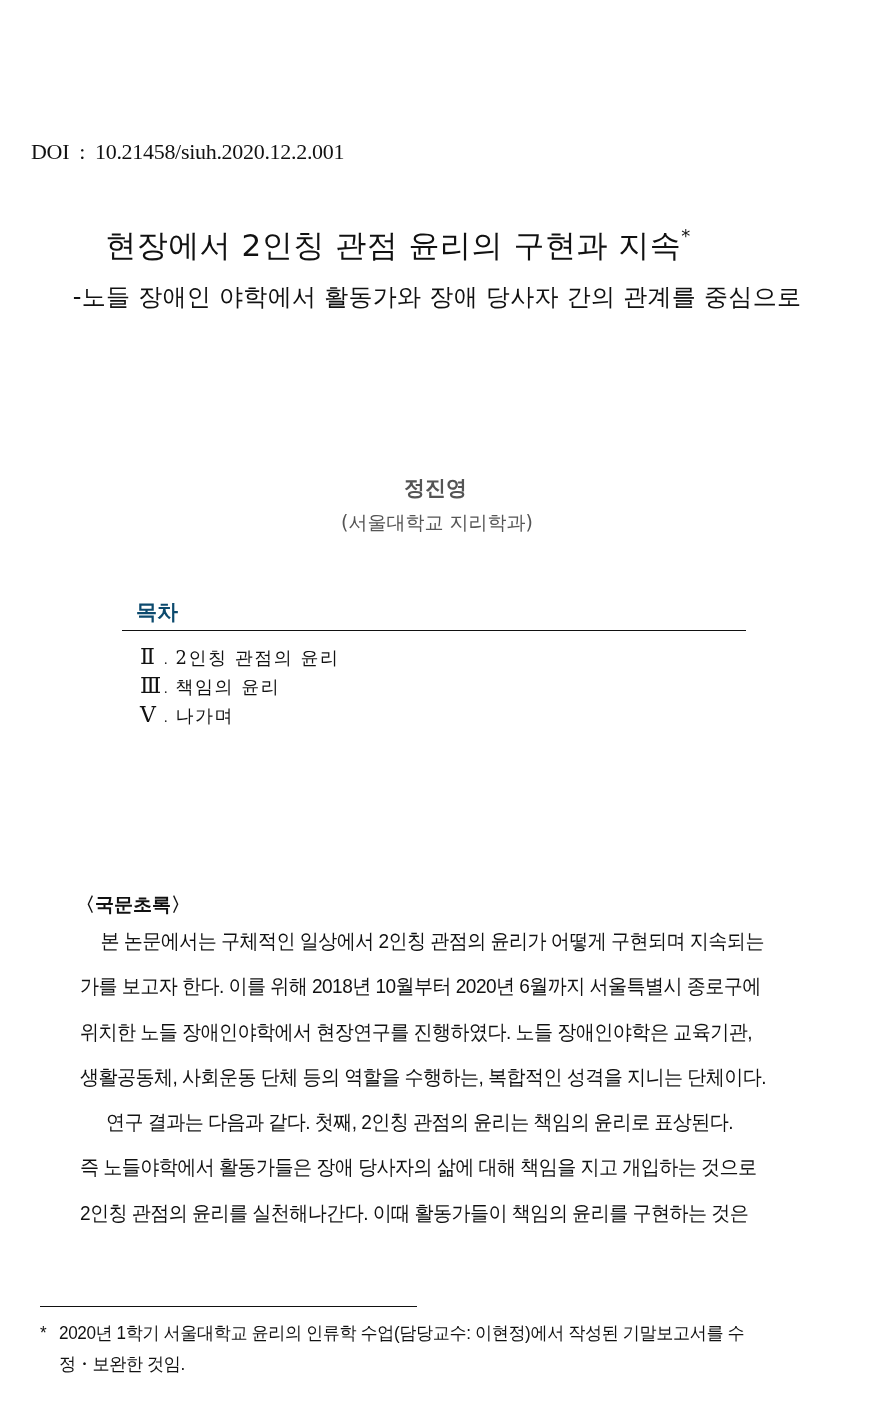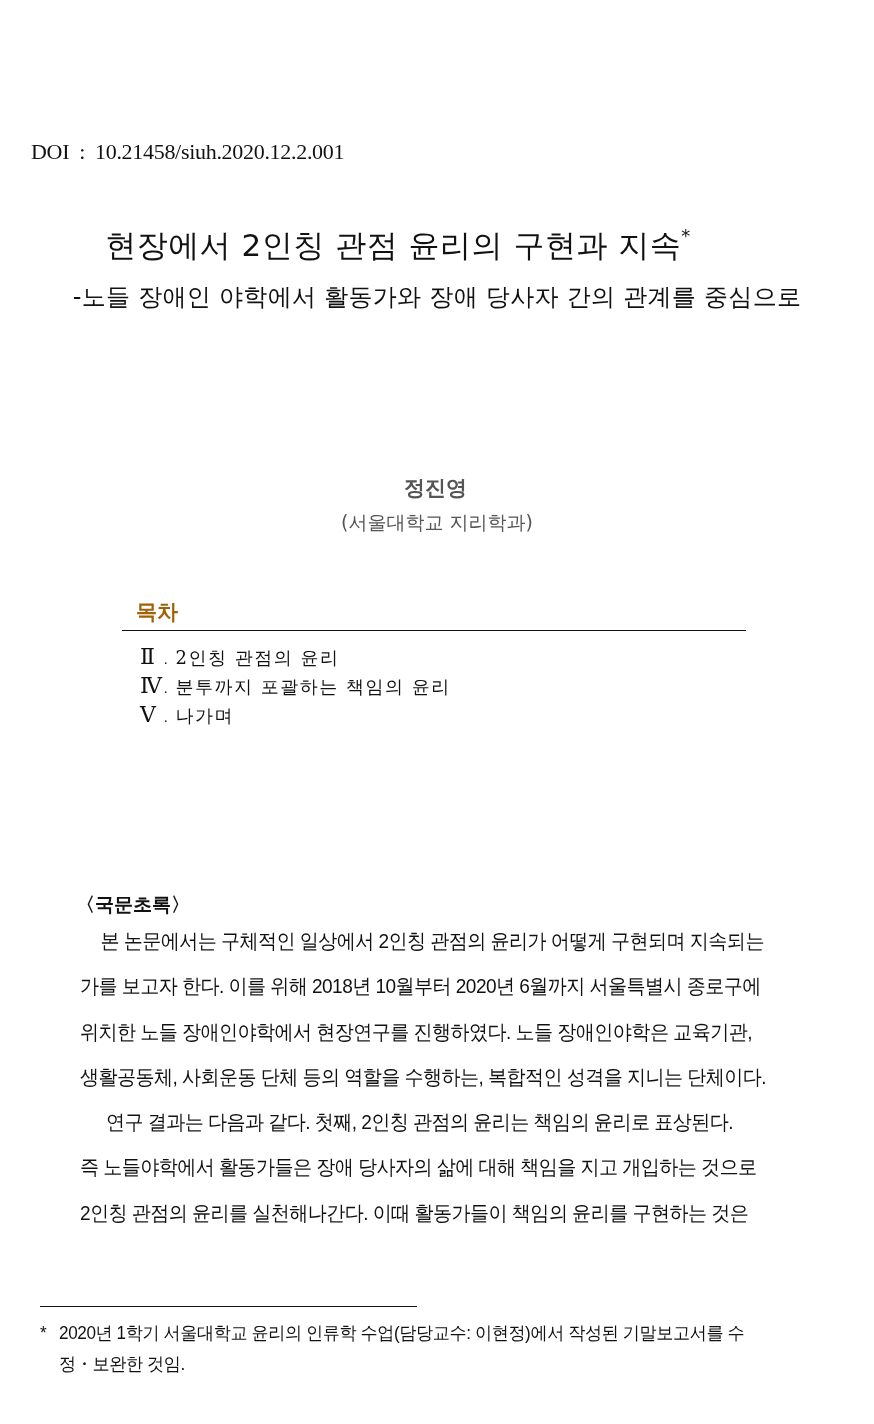--- a/index.html
+++ b/index.html
@@ -75,21 +75,21 @@
       font-size: 19px;
       color: #555;
     }
     .toc-title {
       position: absolute;
       left: 136px;
       top: 598px;
       font-family: "DejaVu Sans", "Liberation Sans", sans-serif;
       font-weight: bold;
       font-size: 21px;
-      color: #a16207;
+      color: #0c4a6e;
     }
     .toc-rule {
       position: absolute;
       left: 122px;
       top: 630px;
       width: 624px;
       height: 0;
       border-top: 1.5px solid #111;
     }
     .toc-list {
@@ -202,21 +202,21 @@
 <div class="affil">(서울대학교  지리학과)</div>
 
 <div class="toc-title">목차</div>
 <div class="toc-rule"></div>
 
 <ul class="toc-list">
   <li class="toc-item">
     <span class="toc-num">Ⅱ</span><span class="toc-dot">.</span><span class="toc-label">2인칭 관점의 윤리</span>
   </li>
   <li class="toc-item">
-    <span class="toc-num">Ⅳ</span><span class="toc-dot">.</span><span class="toc-label">분투까지 포괄하는 책임의 윤리</span>
+    <span class="toc-num">Ⅲ</span><span class="toc-dot">.</span><span class="toc-label">책임의 윤리</span>
   </li>
   <li class="toc-item">
     <span class="toc-num">Ⅴ</span><span class="toc-dot">.</span><span class="toc-label">나가며</span>
   </li>
 </ul>
 
 <div class="abstract-title">〈국문초록〉</div>
 
 <div class="abstract-lines">
   <div class="abs-line indent">본 논문에서는 구체적인 일상에서 2인칭 관점의 윤리가 어떻게 구현되며 지속되는</div>

